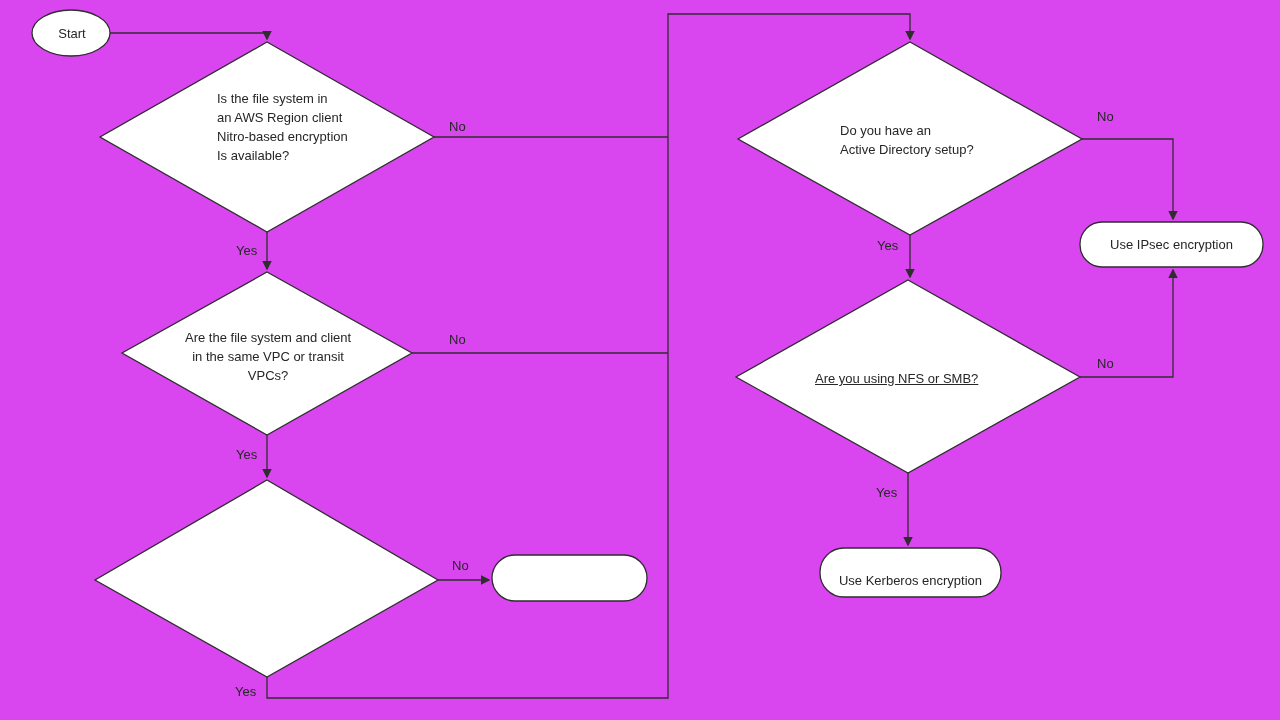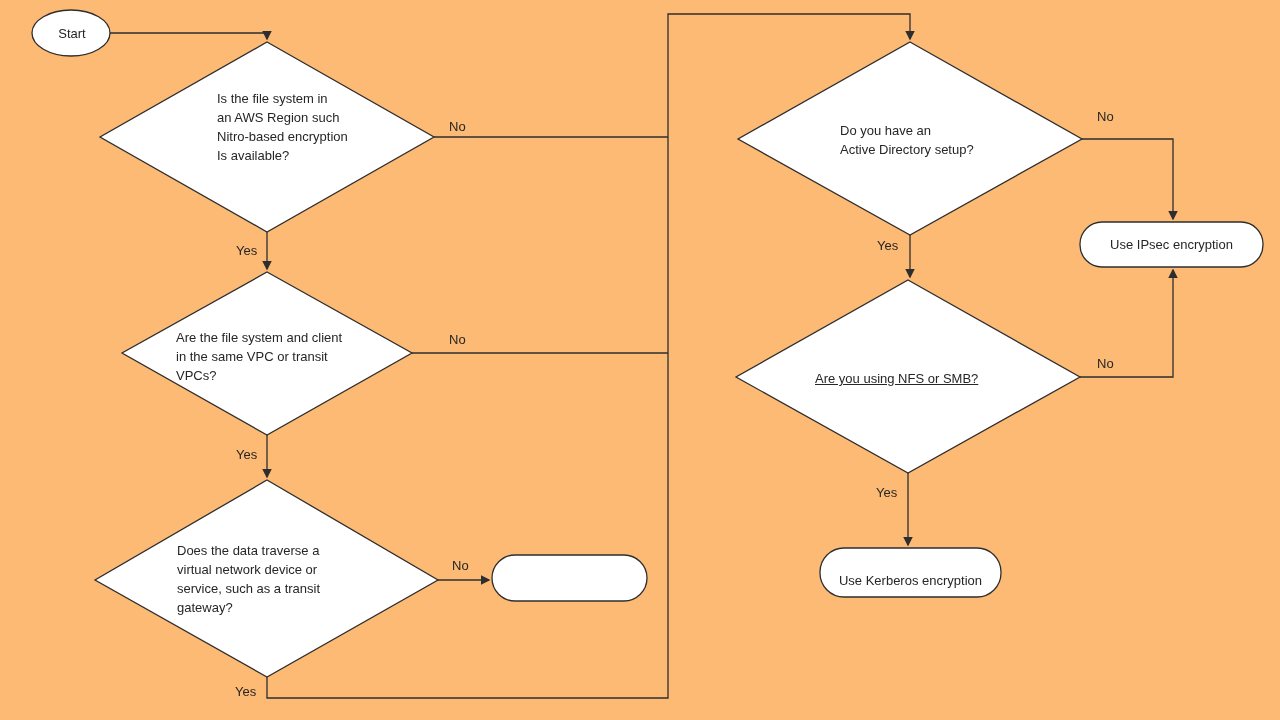--- a/index.html
+++ b/index.html
@@ -1,21 +1,21 @@
 <!DOCTYPE html>
 <html><head>
 <meta charset="utf-8">
 <style>
   * { margin: 0; padding: 0; box-sizing: border-box; }
   html, body { background: #ffffff; }
   .canvas {
     position: relative;
     width: 1280px;
     height: 720px;
-    background: #fdba74;
+    background: #d946ef;
     font-family: "Liberation Sans", sans-serif;
     color: #262626;
     overflow: hidden;
   }
   .canvas svg { position: absolute; left: 0; top: 0; }
   .node-text {
     position: absolute;
     font-size: 13px;
     line-height: 19px;
     white-space: nowrap;
@@ -69,37 +69,31 @@
     <polygon class="shape-stroke" points="908,280 1080,377 908,473 736,377"></polygon>
     <rect class="shape-stroke" x="492" y="555" width="155" height="46" rx="23" ry="23"></rect>
     <rect class="shape-stroke" x="1080" y="222" width="183" height="45" rx="22" ry="22"></rect>
     <rect class="shape-stroke" x="820" y="548" width="181" height="49" rx="24" ry="24"></rect>
   </svg>
 
   <div class="node-text center" style="left:33px; top:10px; width:78px; height:46px;">Start</div>
 
   <div class="node-text" style="left:199px; top:89px;margin-left:18px;">
     <div>Is the file system in</div>
-    <div>an AWS Region such</div>
+    <div>an AWS Region client</div>
     <div>Nitro-based encryption</div>
     <div>Is available?</div>
   </div>
 
-  <div class="node-text" style="left:176px; top:328px;">
+  <div class="node-text" style="left:185px; top:328px;text-align:center;">
     <div>Are the file system and client</div>
     <div>in the same VPC or transit</div>
     <div>VPCs?</div>
   </div>
 
-  <div class="node-text" style="left:177px; top:541px;">
-    <div>Does the data traverse a</div>
-    <div>virtual network device or</div>
-    <div>service, such as a transit</div>
-    <div>gateway?</div>
-  </div>
 
   <div class="node-text" style="left:840px; top:121px;">
     <div>Do you have an</div>
     <div>Active Directory setup?</div>
   </div>
 
   <div class="node-text" style="left:815px; top:369px;text-decoration:underline;">Are you using NFS or SMB?</div>
 
 
   <div class="node-text center" style="left:1080px; top:222px; width:183px; height:45px;">Use IPsec encryption</div>

